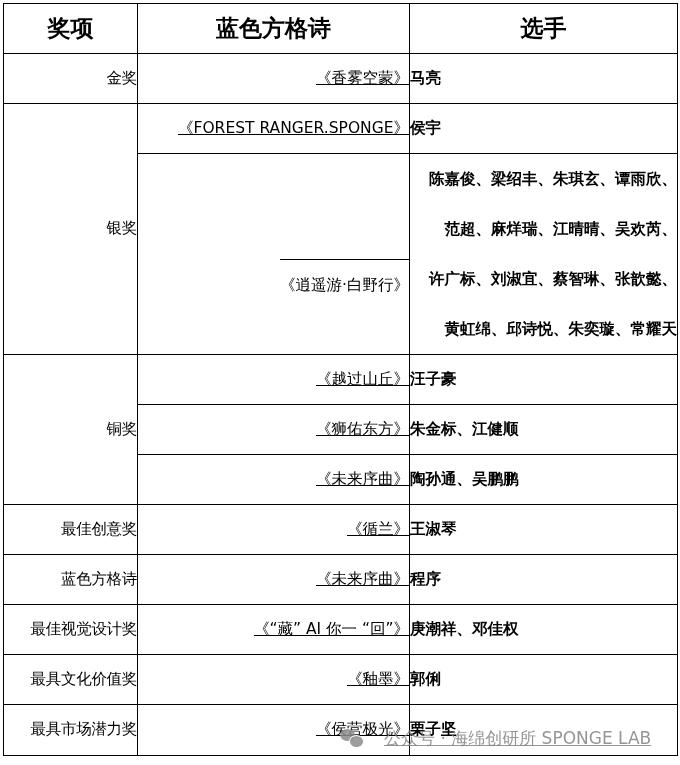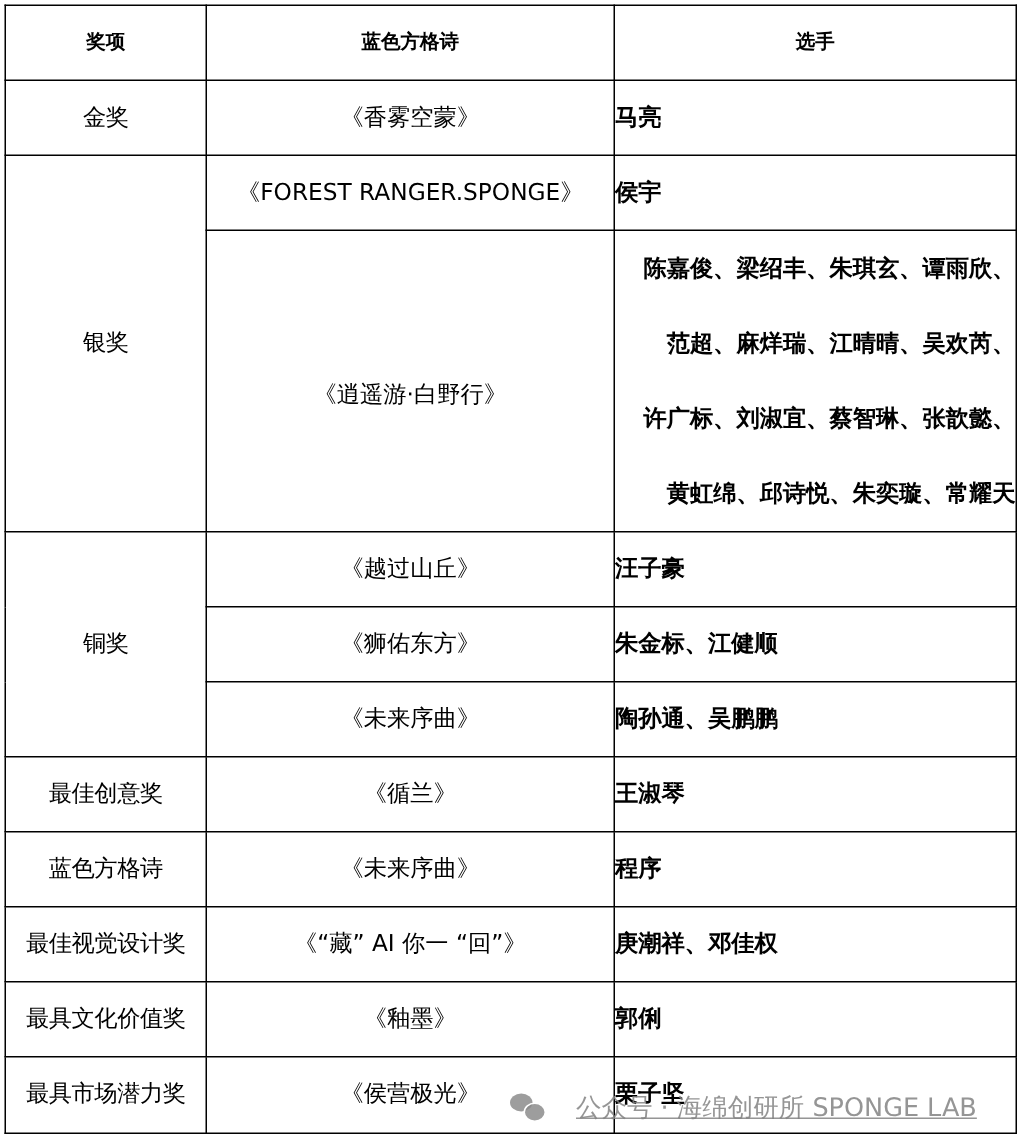--- a/index.html
+++ b/index.html
@@ -26,29 +26,29 @@
     table.awards td, table.awards th {
       border: 1px solid #000;
       padding: 0;
       font-size: 15.5px;
       line-height: 1;
       vertical-align: middle;
       overflow: hidden;
     }
     table.awards th {
       font-weight: bold;
-      font-size: 13px;
+      font-size: 23px;
       text-align: center;
       height: 49px;
     }
     col.c1 { width: 134px; }
     col.c2 { width: 272px; }
     col.c3 { width: 268px; }
-    td.award { text-align: center; white-space: nowrap; letter-spacing: -0.3px; }
-    td.work { text-align: center; padding-left: 4px; white-space: nowrap; }
+    td.award { text-align: right; white-space: nowrap; letter-spacing: -0.3px; }
+    td.work { text-align: right; padding-left: 4px; white-space: nowrap; text-decoration: underline; }
     td.player { text-align: left; padding-left: 4px; white-space: nowrap; font-weight: bold; }
     tr.r { height: 50px; }
     .multi-line {
       display: block;
       height: 50px;
       line-height: 50px;
       text-align: right;
     }
     .watermark {
       position: absolute;
@@ -105,21 +105,21 @@
       <td class="player">马亮</td>
     </tr>
 
     <tr class="r">
       <td class="award" rowspan="2">银奖</td>
       <td class="work">《FOREST RANGER.SPONGE》</td>
       <td class="player">侯宇</td>
     </tr>
     <tr style="height:200px;">
       <td class="work" style="vertical-align:middle;">
-        <span style="position:relative; top:10px;">《逍遥游·白野行》</span>
+        <span style="position:relative; top:32px;">《逍遥游·白野行》</span>
       </td>
       <td class="player">
         <span class="multi-line">陈嘉俊、梁绍丰、朱琪玄、谭雨欣、</span>
         <span class="multi-line">范超、麻烊瑞、江晴晴、吴欢芮、</span>
         <span class="multi-line">许广标、刘淑宜、蔡智琳、张歆懿、</span>
         <span class="multi-line">黄虹绵、邱诗悦、朱奕璇、常耀天</span>
       </td>
     </tr>
 
     <tr class="r">

